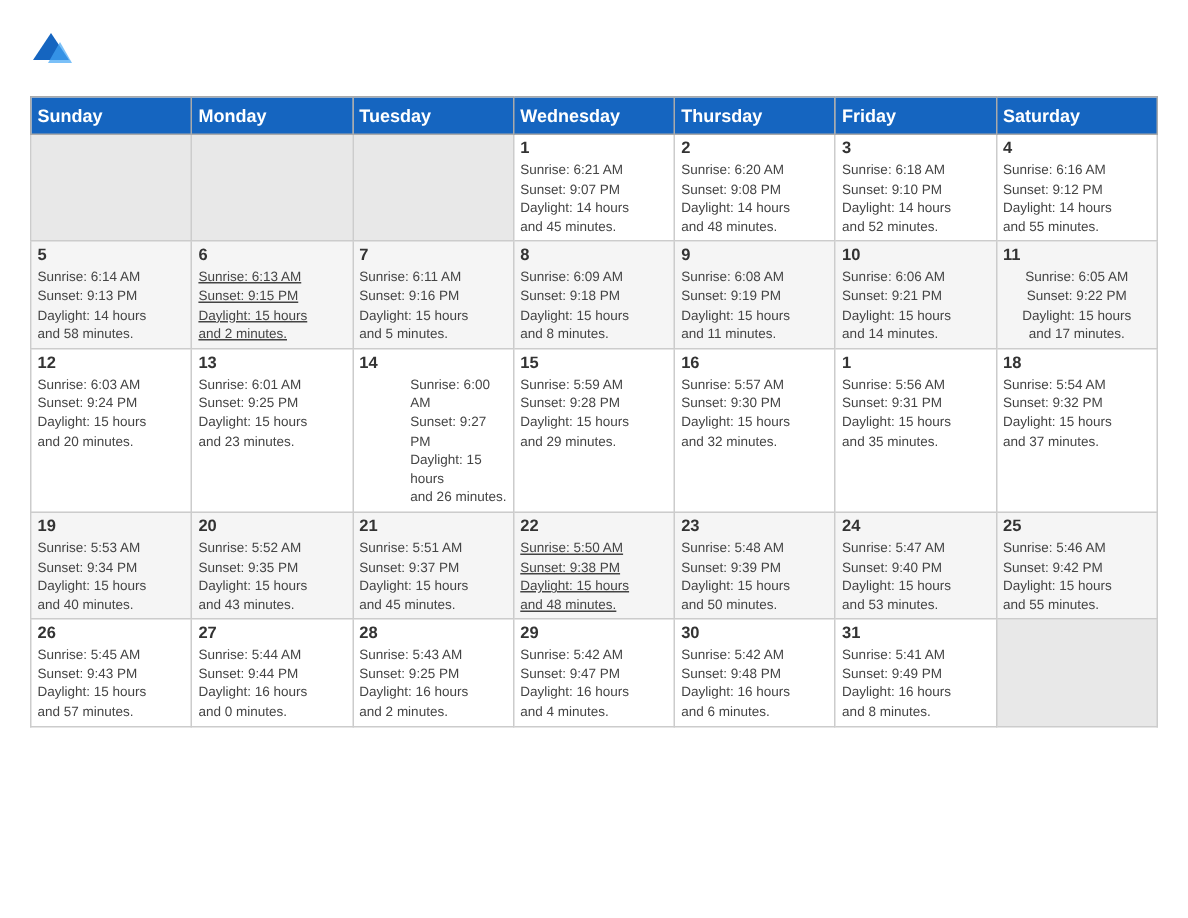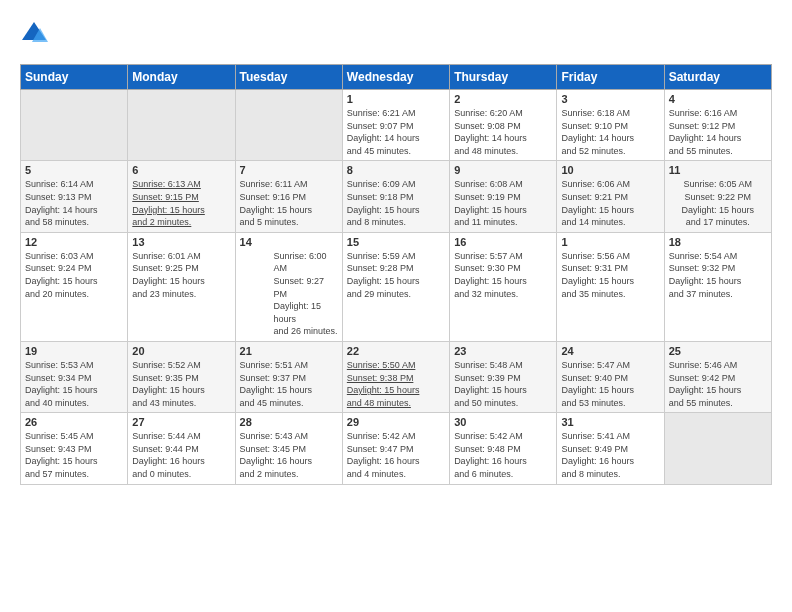--- a/index.html
+++ b/index.html
@@ -335,21 +335,21 @@
           <td>
             <span class="day-num">27</span>
             <div class="day-info" style="white-space: pre-line;">Sunrise: 5:44 AM
 Sunset: 9:44 PM
 Daylight: 16 hours
 and 0 minutes.</div>
           </td>
           <td>
             <span class="day-num">28</span>
             <div class="day-info" style="white-space: pre-line;">Sunrise: 5:43 AM
-Sunset: 3:45 PM
+Sunset: 9:25 PM
 Daylight: 16 hours
 and 2 minutes.</div>
           </td>
           <td>
             <span class="day-num">29</span>
             <div class="day-info" style="white-space: pre-line;">Sunrise: 5:42 AM
 Sunset: 9:47 PM
 Daylight: 16 hours
 and 4 minutes.</div>
           </td>

